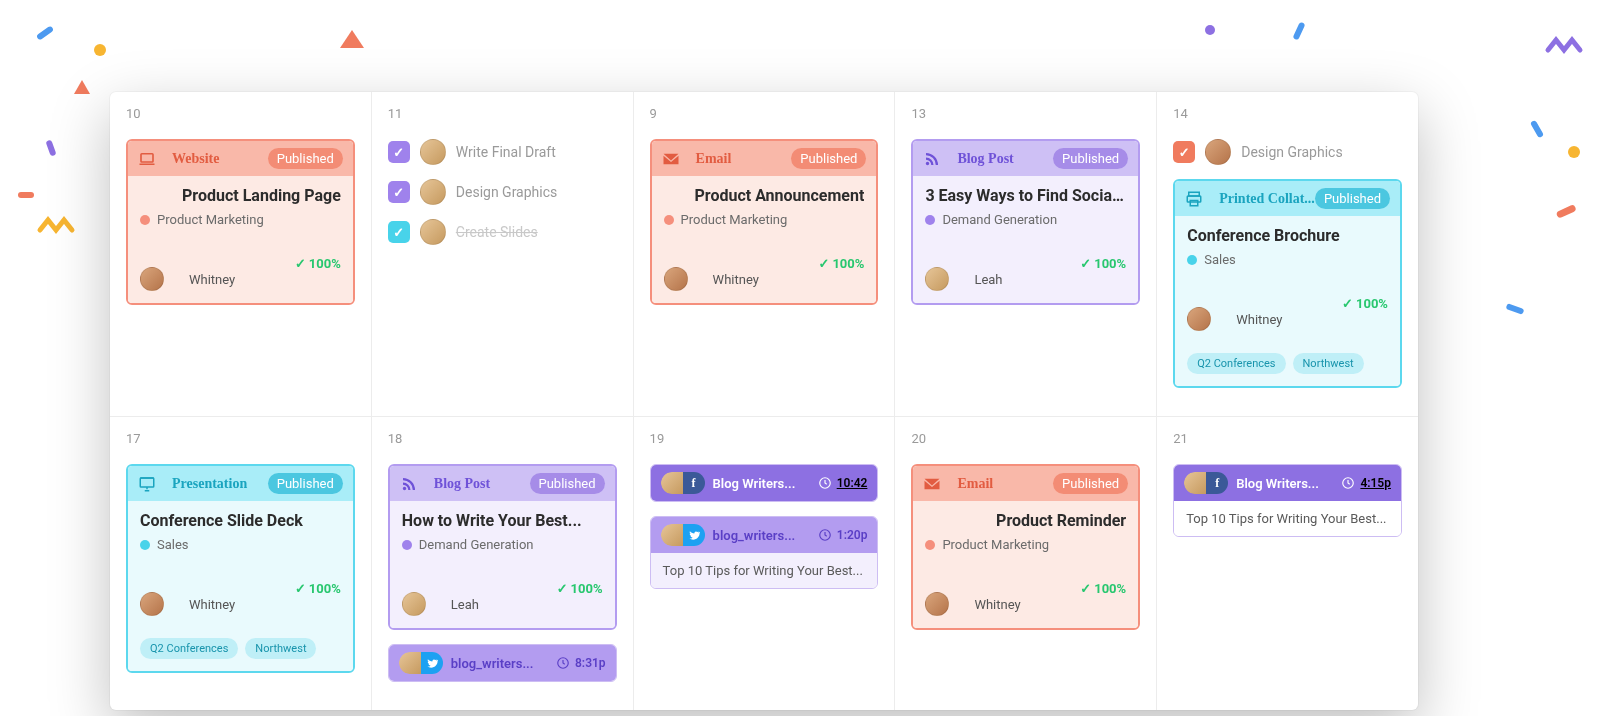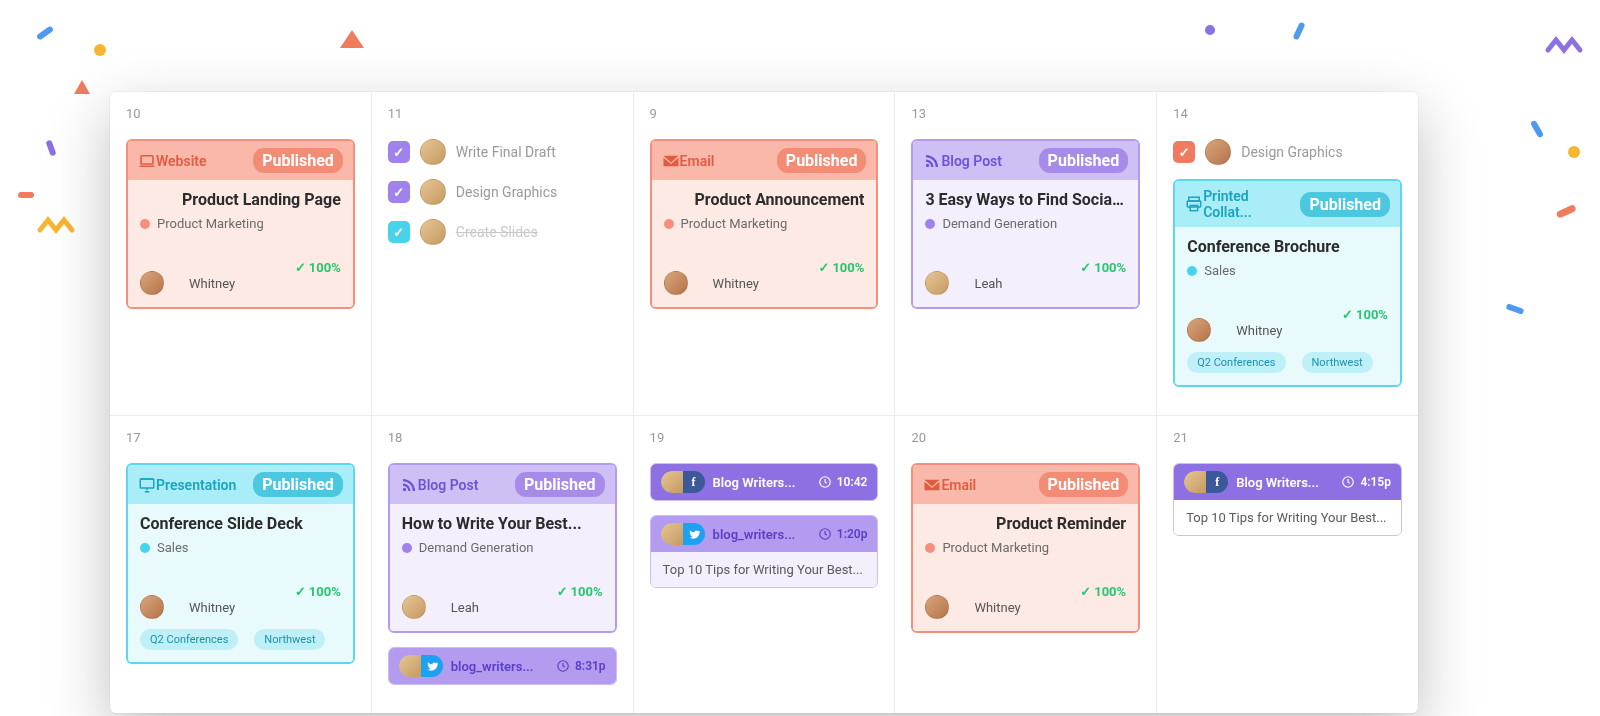--- a/index.html
+++ b/index.html
@@ -37,37 +37,37 @@
     border-radius:6px;
     background:#fff;
     overflow:hidden;
     font-size:14px;
   }
   .card-head {
     display:flex; align-items:center; justify-content:space-between;
     padding:7px 10px;
     font-weight:600;
   }
-  .card-type { display:flex; align-items:center; gap:0; font-size:14px;}
+  .card-type { display:flex; align-items:center; gap:16px; font-size:14px;font-family:Liberation Serif, serif;}
   .badge {
-    font-size:16px; font-weight:700;
+    font-size:13px; font-weight:400;
     padding:3px 9px;
     border-radius:11px;
   }
   .card-body { padding:10px 12px 12px 12px; }
   .card-title { font-size:16px; font-weight:700; color:#2c2c2c; line-height:1.25; margin-bottom:6px; overflow:hidden; text-overflow:ellipsis; white-space:nowrap;}
   .card-cat { display:flex; align-items:center; gap:7px; font-size:13px; color:#6b6b6b; margin-bottom:8px;}
   .dot { width:10px; height:10px; border-radius:50%; }
   .card-foot { display:flex; align-items:center; justify-content:space-between; font-size:13px; color:#555;}
   .assignee { display:flex; align-items:center; gap:25px;margin-top:32px; }
   .avatar { width:24px; height:24px; border-radius:50%; background:linear-gradient(135deg,#d9a57c,#b5744a); border:1px solid rgba(0,0,0,0.08);}
   .avatar.leah { background:linear-gradient(135deg,#e6c598,#c69a5f);}
   .pct { color:#28c76f; font-weight:700; display:flex; align-items:center; gap:3px;}
   .pct::before { content:"✓"; font-weight:900; }
-  .tags { display:flex; gap:16px; margin-top:10px; flex-wrap:wrap;}
+  .tags { display:flex; gap:7px; margin-top:22px; flex-wrap:wrap;}
   .tag { font-size:11px; padding:4px 10px; border-radius:12px; }
 
   
   .c-orange { border-color:#f58f7c; }
   .c-orange .card-head { background:#f9b8a9; color:#e25c41; }
   .c-orange .badge { background:#f38c75; color:#fff; }
   .c-orange .card-body { background:#fdeae4;text-align:right; }
 
   .c-purple { border-color:#b39cf0; }
   .c-purple .card-head { background:#cec0f5; color:#6f52d8; }
@@ -111,21 +111,21 @@
   }
   .net-pill .av { width:22px; height:22px; border-radius:50% 0 0 50%; background:linear-gradient(135deg,#e6c598,#c69a5f);}
   .net-pill .net { width:22px; height:22px; display:flex; align-items:center; justify-content:center; color:#fff; font-weight:800; font-size:12px;}
   .net.fb { background:#3b5998; font-family:Georgia,serif;}
   .net.tw { background:#1da1f2; }
   .social-title { flex:1; overflow:hidden; text-overflow:ellipsis; white-space:nowrap; }
   .clock { display:flex; align-items:center; gap:5px; font-size:12px; font-weight:600;}
   .clock svg { width:14px; height:14px; }
   .social-body { padding:10px 12px; background:#f3effd; color:#5a5a5a; overflow:hidden; text-overflow:ellipsis; white-space:nowrap;}
   .social-head.dark + .social-body { background:#fff; }
-  .social-head.dark .clock { color:#ffffff;}
+  .social-head.dark .clock { color:#000000;text-decoration:underline;}
   .social-head.dark .clock svg { stroke:#fff; }
 
   
   .ico { width:18px; height:18px; display:inline-block;}
 </style>
 </head>
 <body>
 
 <svg class="confetti" style="left:0;top:0;width:1600px;height:716px;pointer-events:none">
   <rect x="36" y="30" width="18" height="6" rx="3" fill="#4d9af0" transform="rotate(-35 45 33)"></rect>

